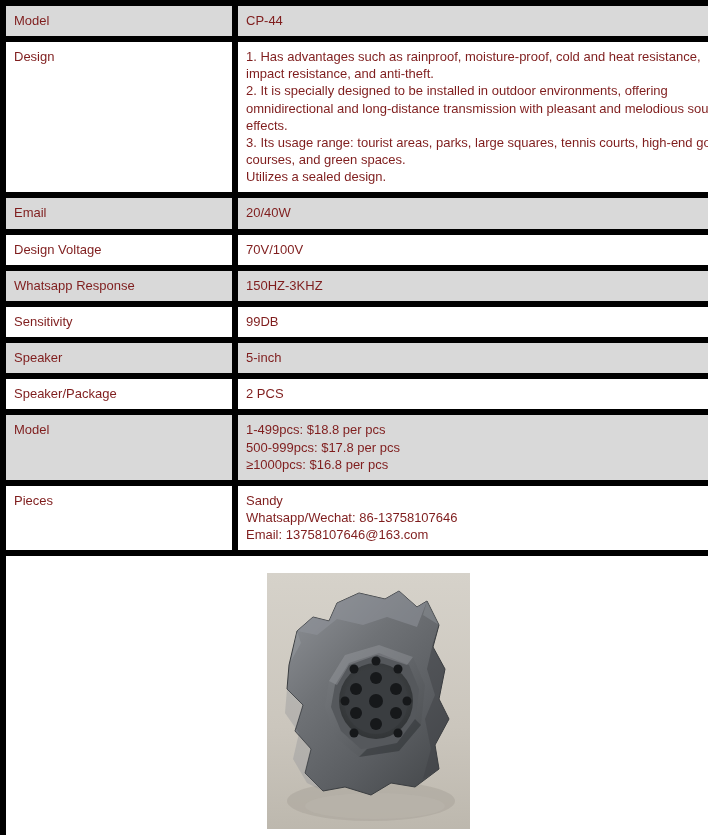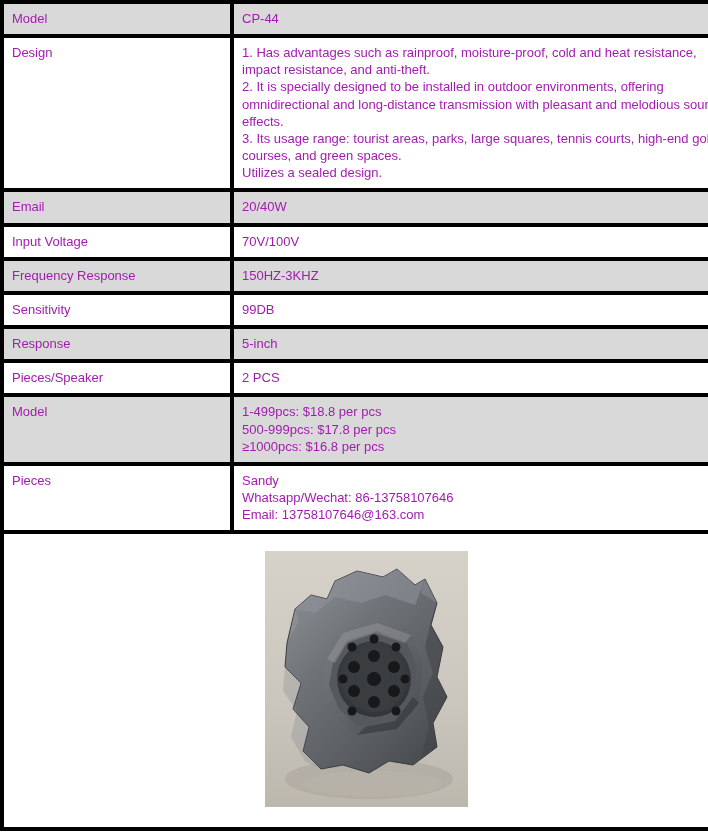--- a/index.html
+++ b/index.html
@@ -20,26 +20,26 @@
     height: 835px;
     position: relative;
     box-sizing: border-box;
   }
   table.spec {
     width: 708px;
     border-collapse: collapse;
     table-layout: fixed;
   }
   table.spec td {
-    border: 4px solid #000000;
+    border: 6px solid #000000;
     padding: 6px 8px 7px 8px;
     vertical-align: top;
     font-size: 13px;
     line-height: 1.32;
-    color: #a21caf;
+    color: #7f1d1d;
   }
   table.spec tr.shaded td {
     background: #d9d9d9;
   }
   table.spec tr.plain td {
     background: #ffffff;
   }
   td.label {
     width: 210px;
   }
@@ -100,41 +100,41 @@
 3. Its usage range: tourist areas, parks, large squares, tennis courts, high-end golf courses, and green spaces.
 Utilizes a sealed design.</td>
       </tr>
 
       <tr class="shaded">
         <td class="label vcenter">Email</td>
         <td class="value vcenter">20/40W</td>
       </tr>
 
       <tr class="plain">
-        <td class="label vcenter">Input Voltage</td>
+        <td class="label vcenter">Design Voltage</td>
         <td class="value vcenter">70V/100V</td>
       </tr>
 
       <tr class="shaded">
-        <td class="label vcenter">Frequency Response</td>
+        <td class="label vcenter">Whatsapp Response</td>
         <td class="value vcenter">150HZ-3KHZ</td>
       </tr>
 
       <tr class="plain">
         <td class="label vcenter">Sensitivity</td>
         <td class="value vcenter">99DB</td>
       </tr>
 
       <tr class="shaded">
-        <td class="label vcenter">Response</td>
+        <td class="label vcenter">Speaker</td>
         <td class="value vcenter">5-inch</td>
       </tr>
 
       <tr class="plain">
-        <td class="label vcenter">Pieces/Speaker</td>
+        <td class="label vcenter">Speaker/Package</td>
         <td class="value vcenter">2 PCS</td>
       </tr>
 
       <tr class="shaded">
         <td class="label vcenter">Model</td>
         <td class="value multiline">1-499pcs: $18.8 per pcs
 500-999pcs: $17.8 per pcs
 ≥1000pcs: $16.8 per pcs</td>
       </tr>
 

